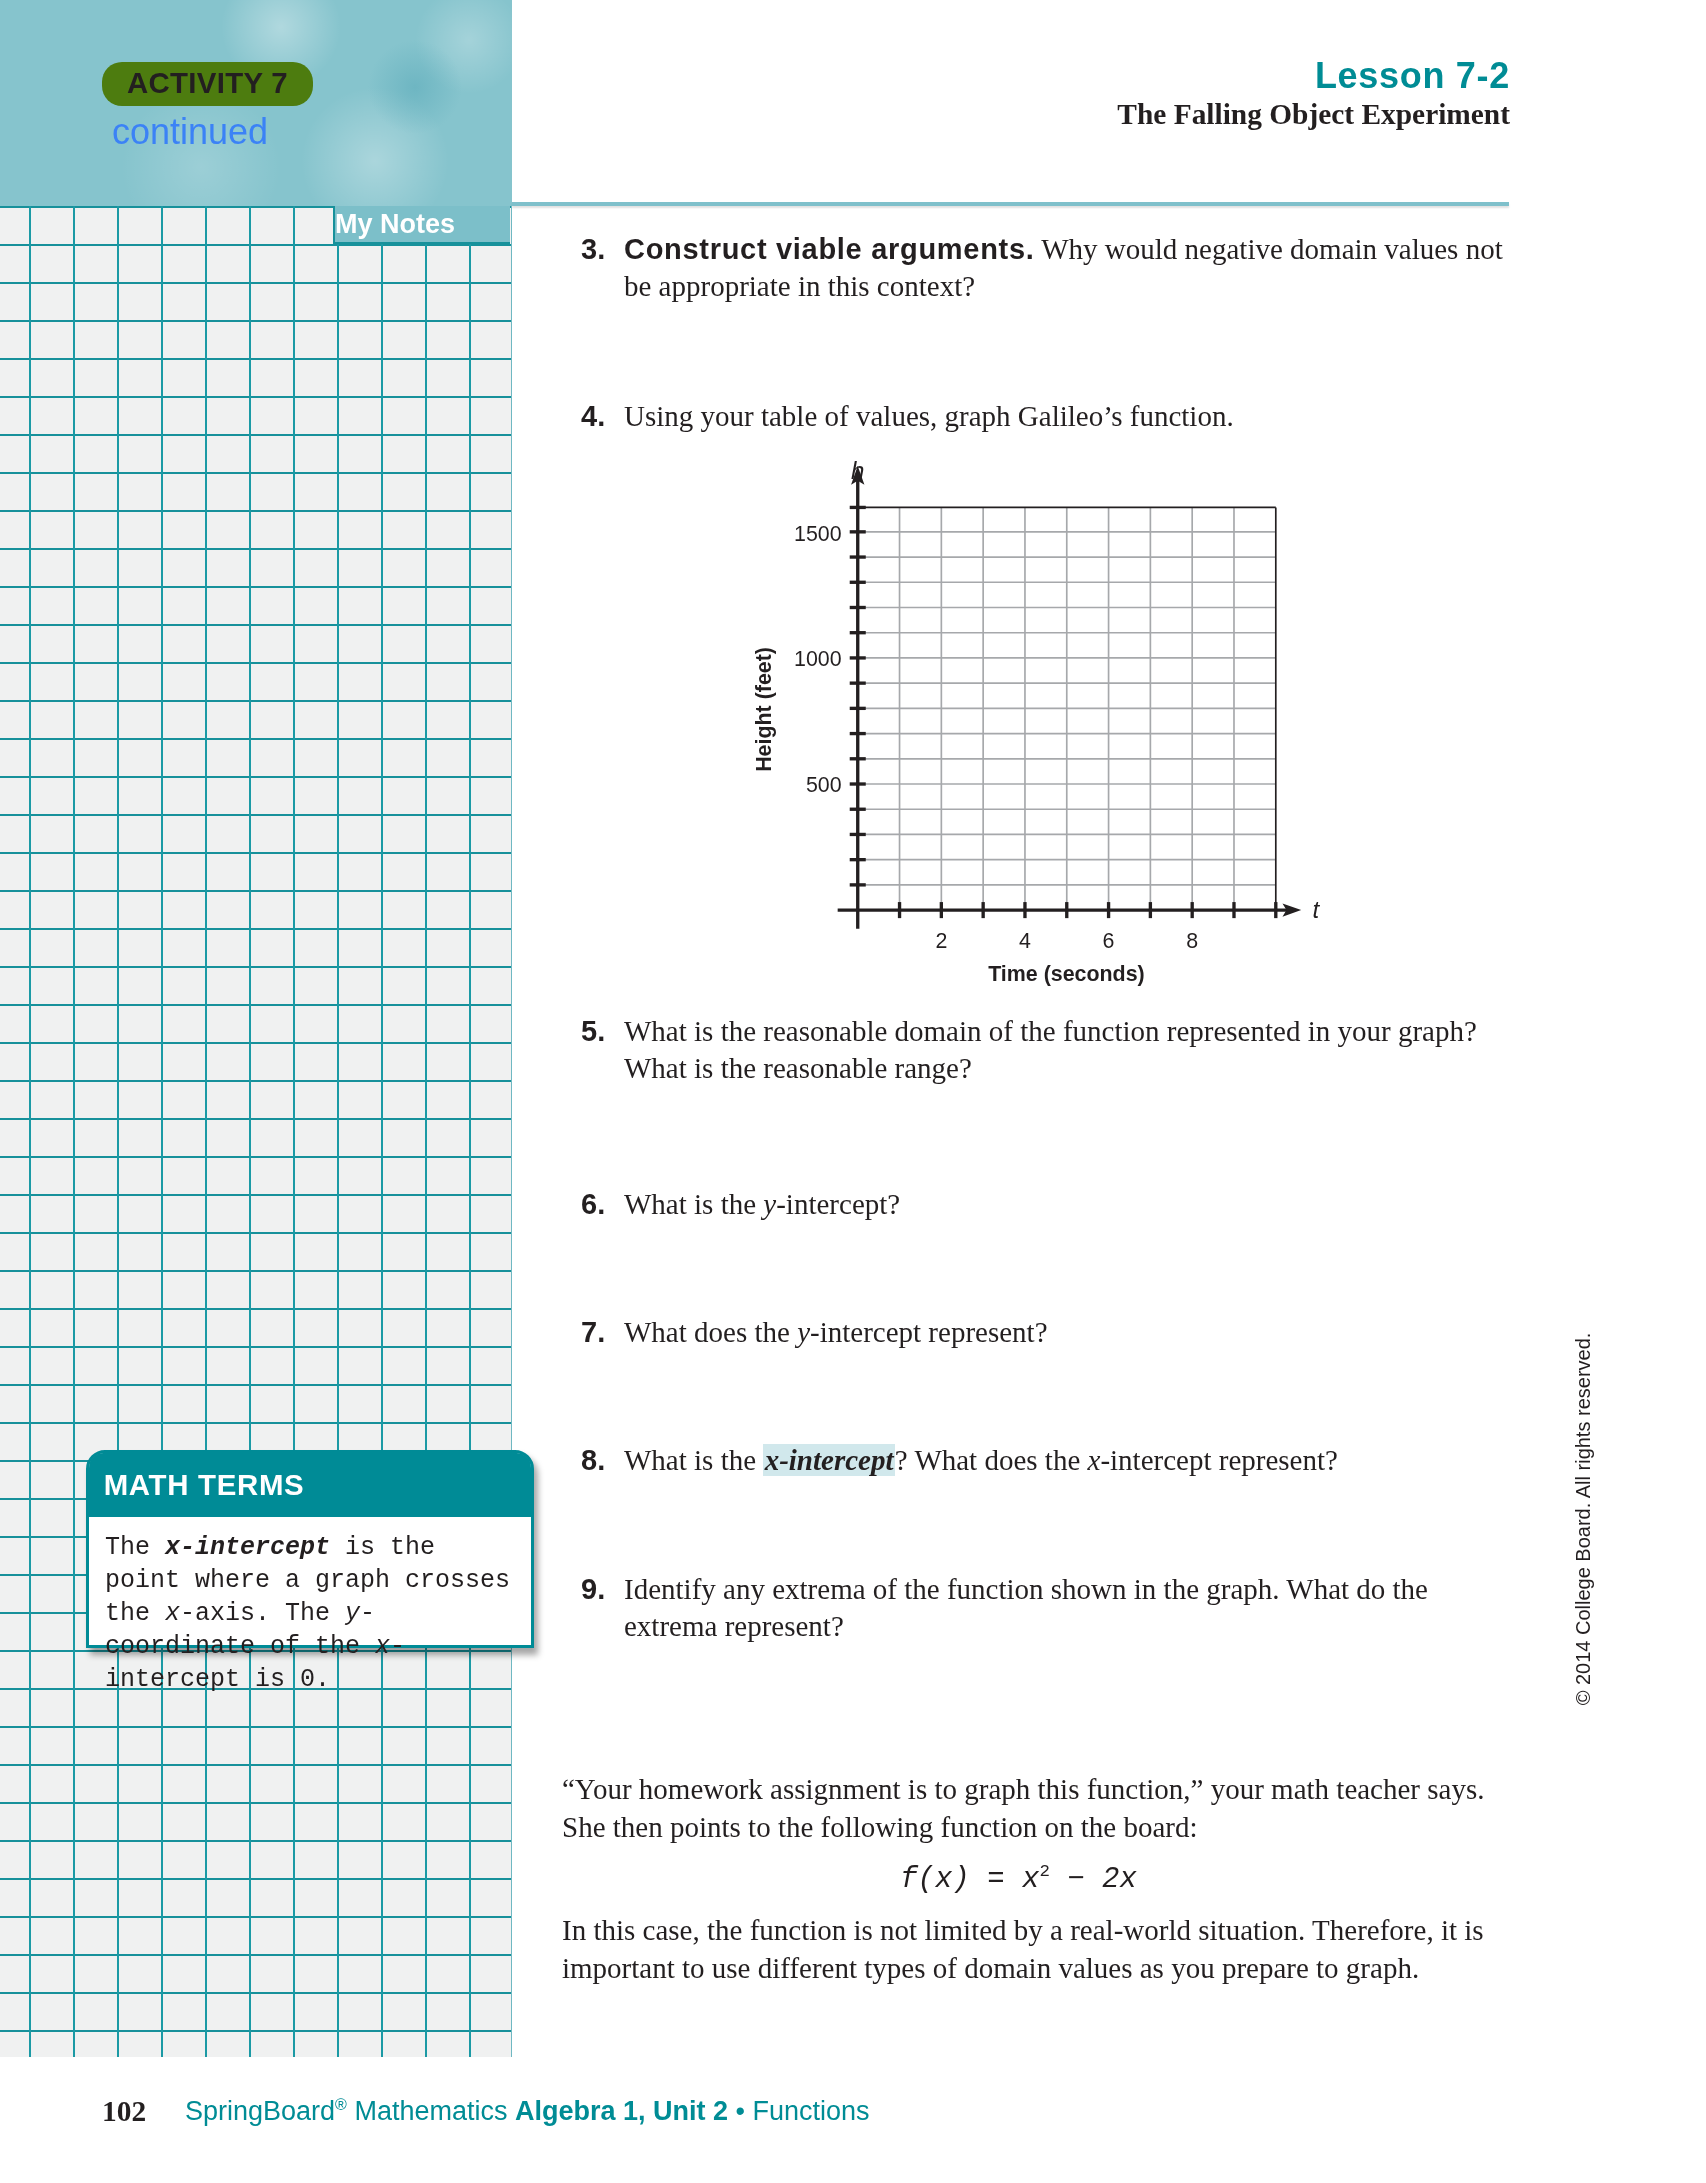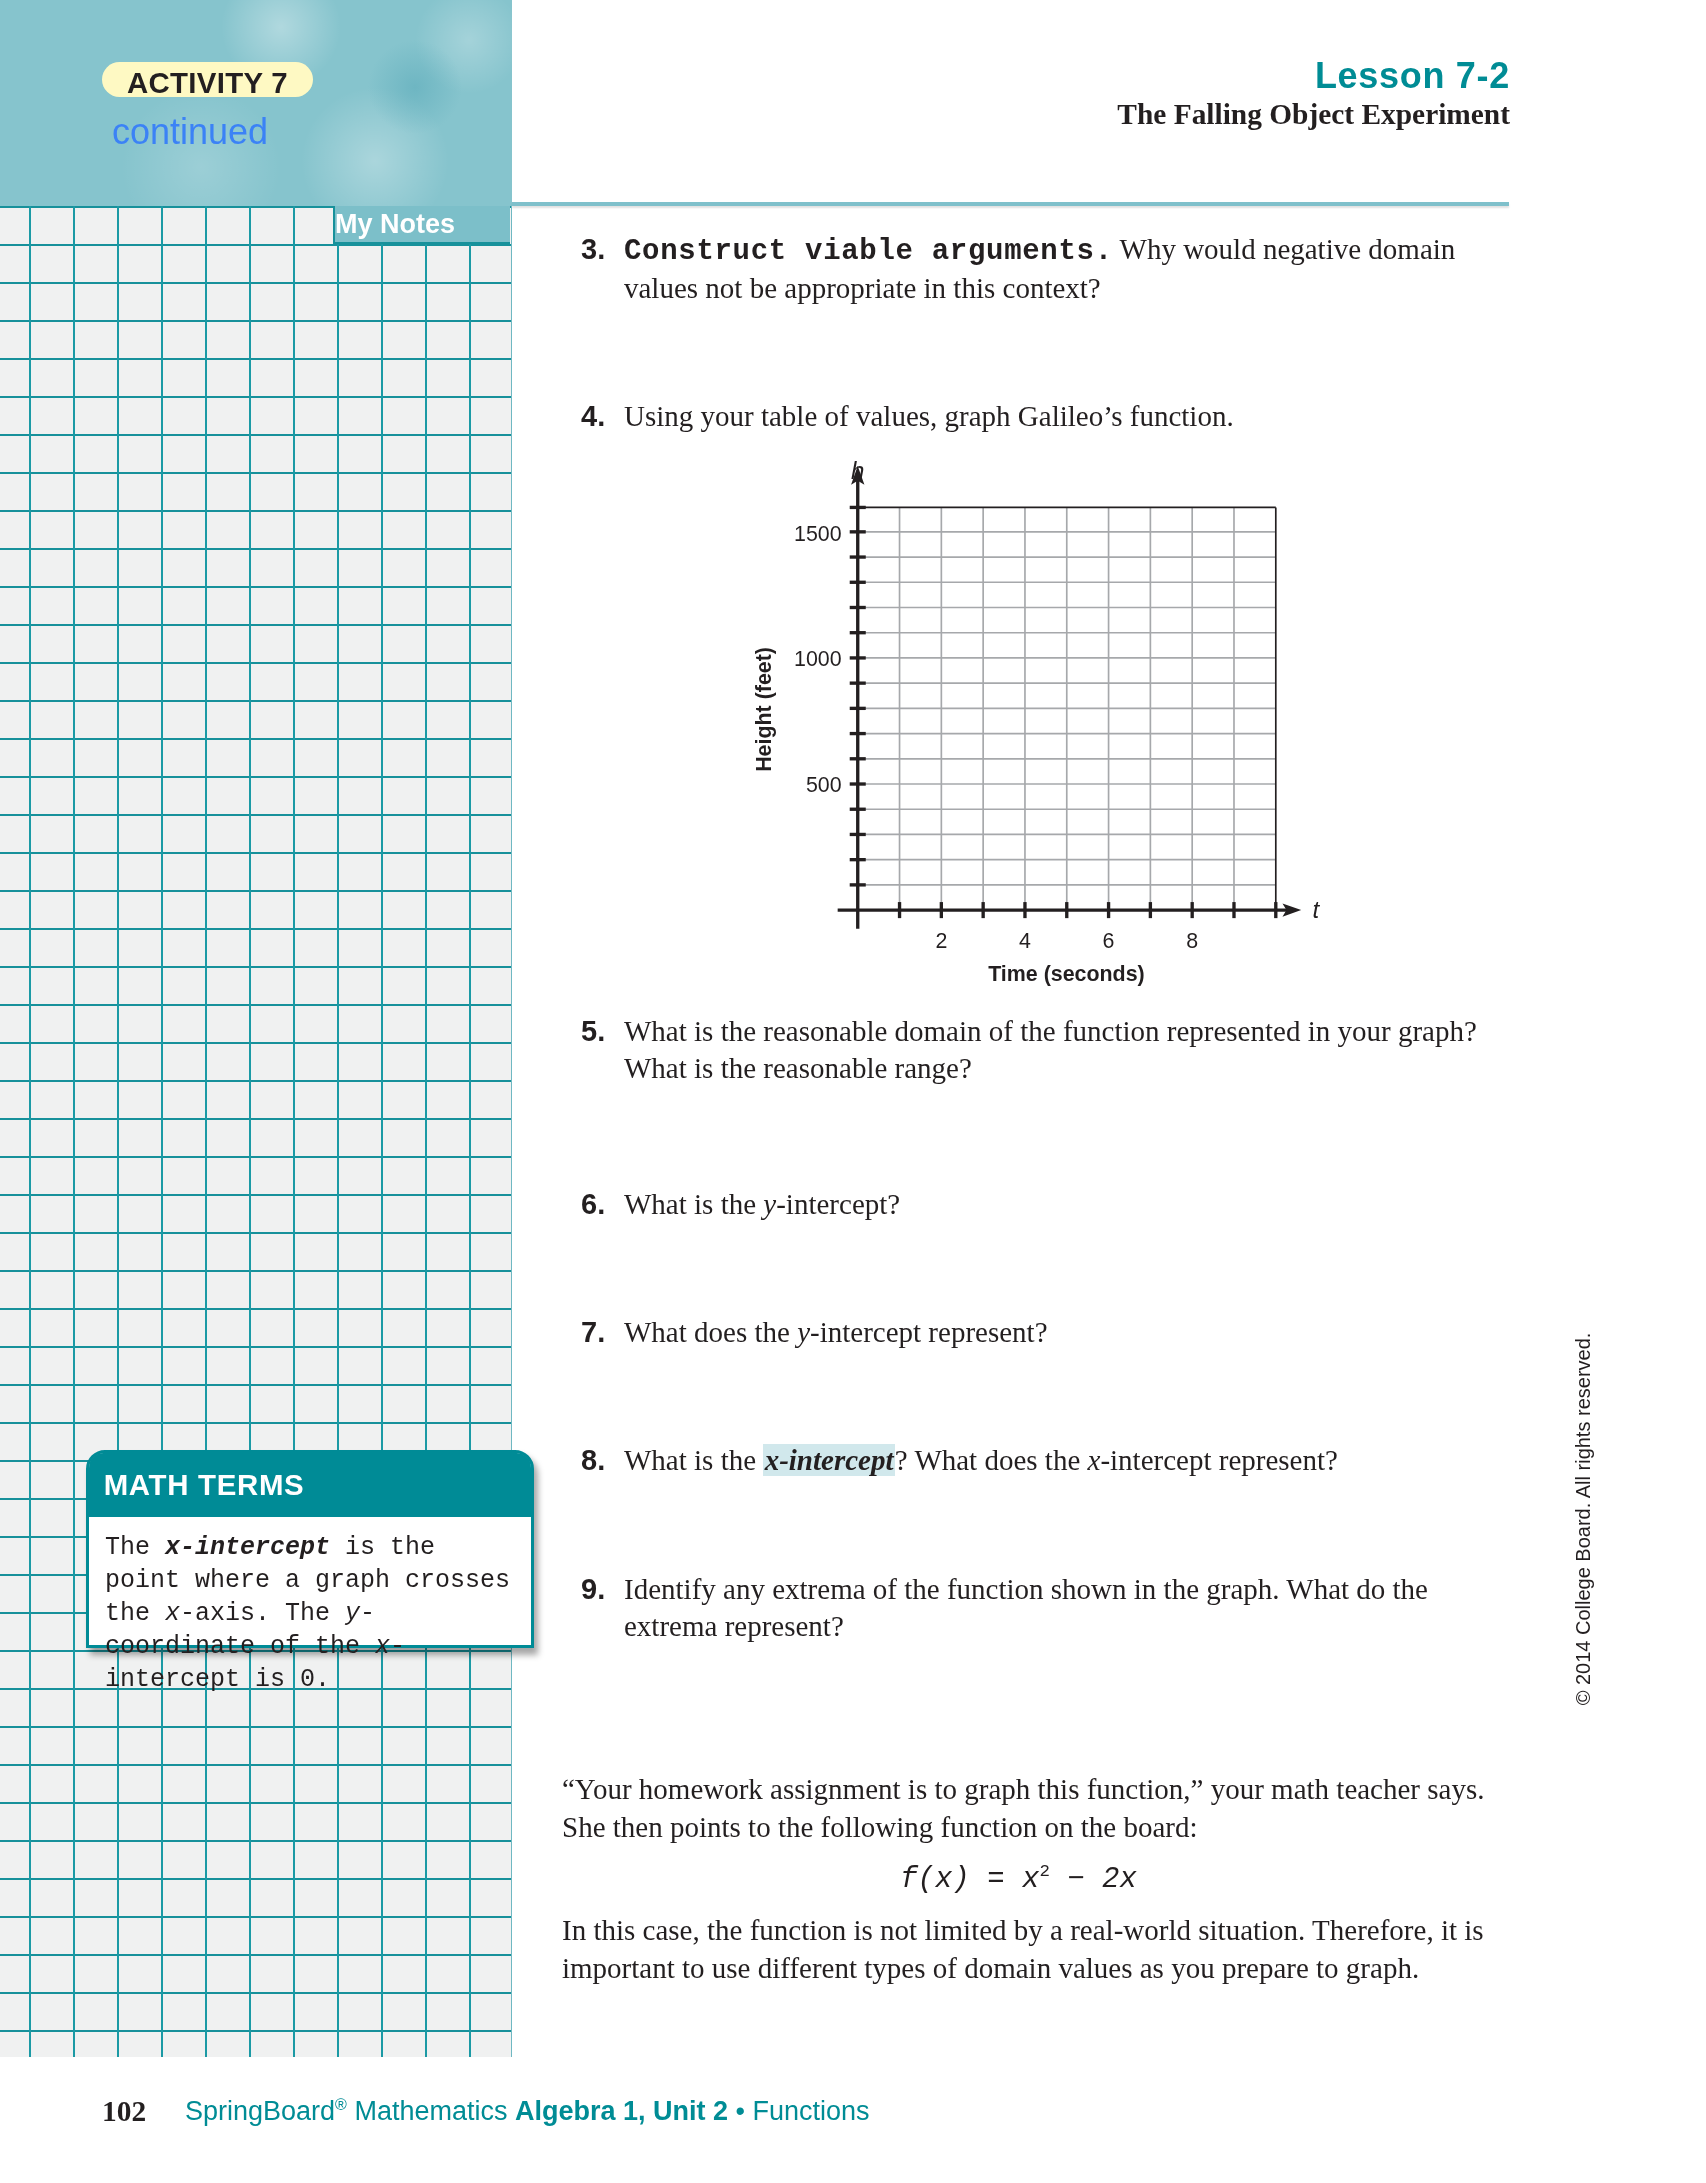--- a/index.html
+++ b/index.html
@@ -15,22 +15,22 @@
     left: 0; top: 0; width: 512px; height: 206px;
     background:
       radial-gradient(circle at 415px 87px, rgba(90,170,185,0.55) 0, rgba(90,170,185,0) 47px),
       radial-gradient(circle at 281px 27px, rgba(255,255,255,0.35) 0, rgba(255,255,255,0) 60px),
       radial-gradient(circle at 375px 161px, rgba(255,255,255,0.30) 0, rgba(255,255,255,0) 74px),
       radial-gradient(circle at 469px 40px, rgba(255,255,255,0.25) 0, rgba(255,255,255,0) 54px),
       radial-gradient(circle at 201px 167px, rgba(255,255,255,0.18) 0, rgba(255,255,255,0) 80px),
       #86c4cd;
   }
   .activity-pill {
-    left: 102px; top: 62px; width: 211px; height: 35px;
-    background: #fef9c3; border-radius: 20px;
+    left: 102px; top: 62px; width: 211px; height: 44px;
+    background: #4d7c0f; border-radius: 20px;
     font-family: "Liberation Sans", "DejaVu Sans", sans-serif;
     font-weight: bold; font-size: 29.4px; line-height: 41px; text-align: center;
     color: #231f20; letter-spacing: 0.3px;
   }
   .continued {
     left: 112px; top: 111px;
     font-family: "Liberation Sans", "DejaVu Sans", sans-serif;
     font-size: 36px; color: #3b82f6;
   }
 
@@ -97,21 +97,21 @@
   .q {
     left: 581px; width: 924px;
     font-size: 29px; line-height: 37px; color: #231f20;
   }
   .q .num {
     position: absolute; left: 0; top: 0;
     font-family: "Liberation Sans", "DejaVu Sans", sans-serif; font-weight: bold;
   }
   .q .text { display: block; margin-left: 43px; }
   .q .lead {
-    font-family: Liberation Mono, monospace; font-weight: bold;
+    font-family: Liberation Sans, sans-serif; font-weight: bold;
     letter-spacing: 0.7px;
   }
   .highlight-term {
     background: #d1e8ec; font-style: italic; font-weight: bold; padding: 0 1.3px;
   }
 
   
   .graph { left: 736px; top: 455px; width: 602px; height: 549px; }
 
   

